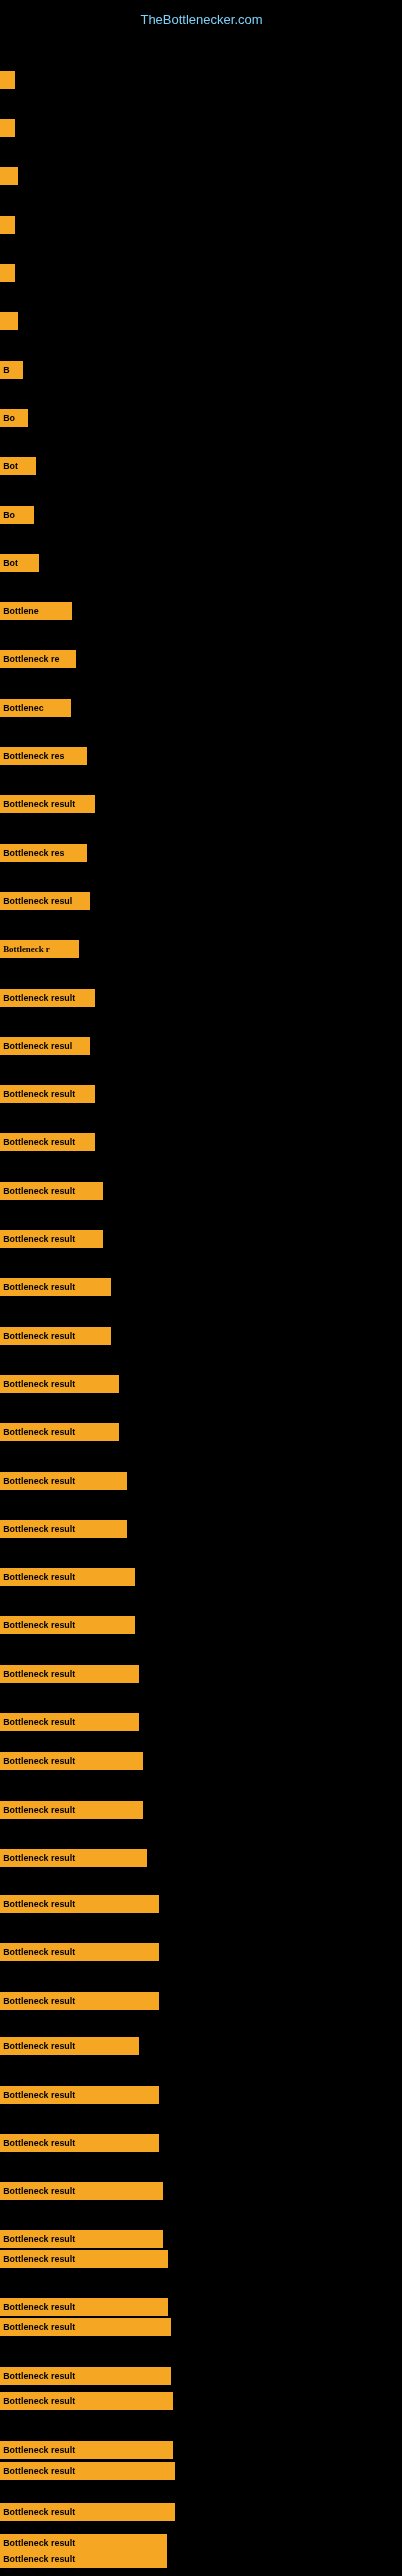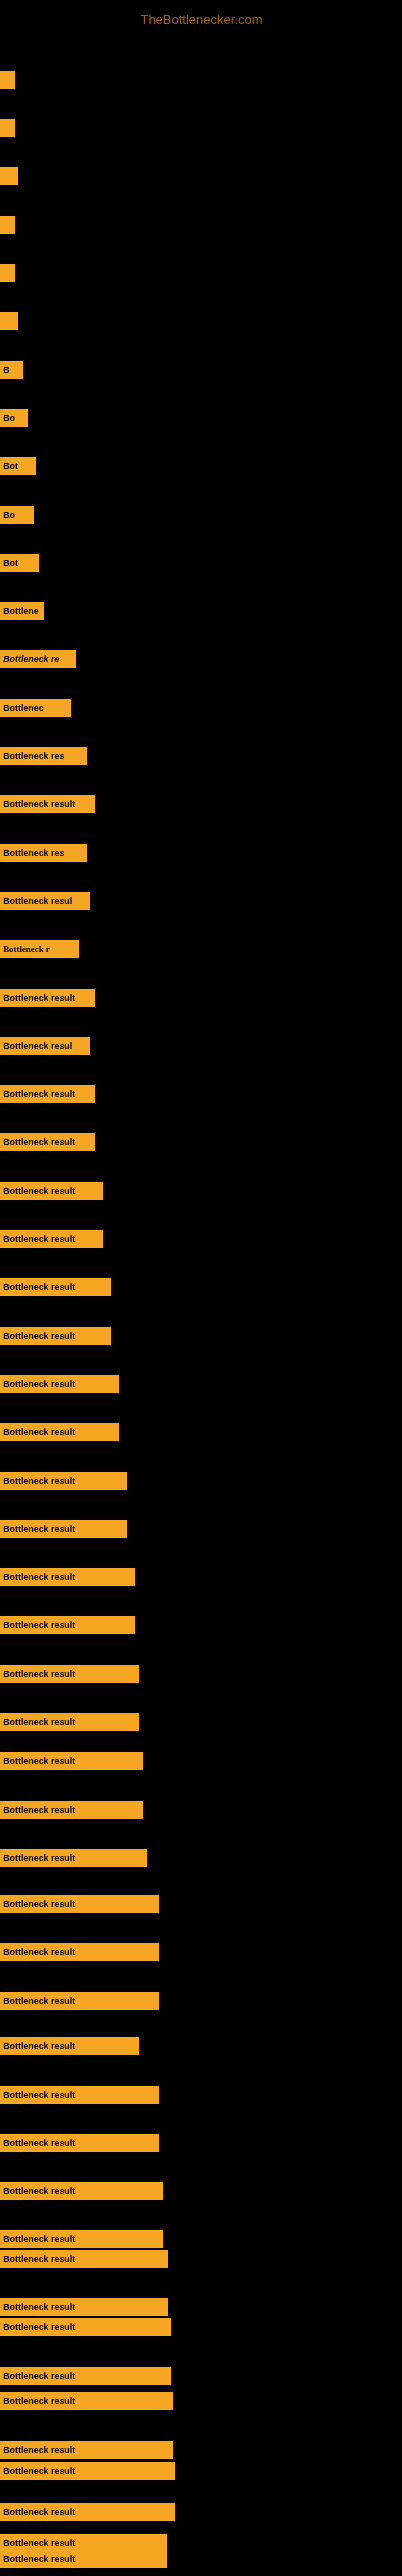--- a/index.html
+++ b/index.html
@@ -9,21 +9,21 @@
     }
     body {
       background-color: #000000;
       width: 403px;
       min-height: 2576px;
       font-family: Arial, sans-serif;
       position: relative;
       overflow-x: hidden;
     }
     .site-title {
-      color: #a16207;
+      color: #7dd3fc;
       font-size: 13px;
       text-align: center;
       padding: 8px 0 4px 0;
       position: absolute;
       top: 4px;
       left: 0;
       right: 0;
     }
     .bar-container {
       position: absolute;
@@ -101,25 +101,25 @@
       <div class="bar" style="width: 34px;">
         <span class="bar-label">Bo</span>
       </div>
     </div>
     <div class="bar-container" style="top: 554px;">
       <div class="bar" style="width: 39px;">
         <span class="bar-label">Bot</span>
       </div>
     </div>
     <div class="bar-container" style="top: 602px;">
-      <div class="bar" style="width: 44px;">
+      <div class="bar" style="width: 72px;">
         <span class="bar-label">Bottlene</span>
       </div>
     </div>
-    <div class="bar-container" style="top: 650px; font-style: italic;">
+    <div class="bar-container" style="top: 650px;">
       <div class="bar" style="width: 76px;">
         <span class="bar-label">Bottleneck re</span>
       </div>
     </div>
     <div class="bar-container" style="top: 699px;">
       <div class="bar" style="width: 71px;">
         <span class="bar-label">Bottlenec</span>
       </div>
     </div>
     <div class="bar-container" style="top: 747px;">

